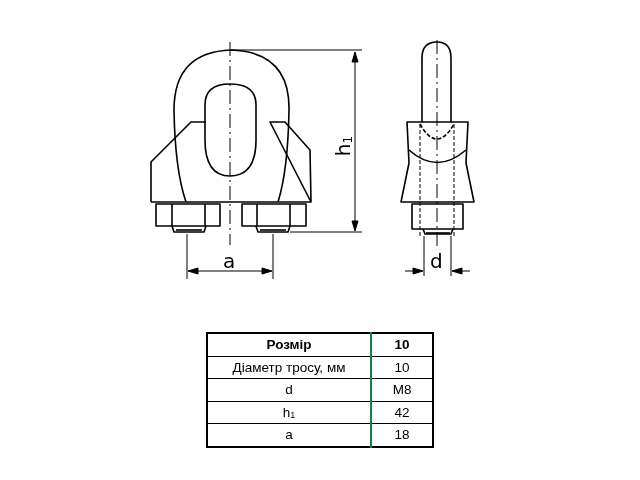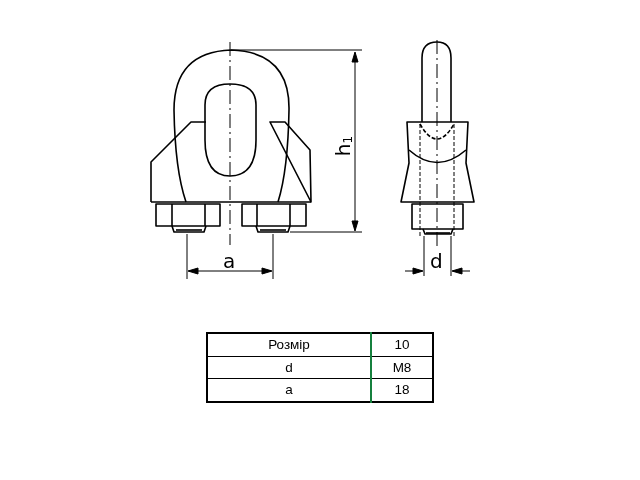--- a/index.html
+++ b/index.html
@@ -3,21 +3,21 @@
 <meta charset="utf-8">
 <style>
   html, body { margin: 0; padding: 0; background: #ffffff; }
   body { width: 640px; height: 480px; position: relative; overflow: hidden; font-family: "Liberation Sans", sans-serif; }
   .drawing { position: absolute; left: 0; top: 0; width: 640px; height: 300px; }
   .dim-label { font-family: "DejaVu Sans", sans-serif; font-size: 20px; fill: #000; }
   table.spec { position: absolute; left: 206px; top: 332px; border-collapse: collapse; width: 228px; }
   table.spec td { border: 1.5px solid #000; height: 21.5px; padding: 0; text-align: center; font-size: 13.5px; color: #000; font-family: "Liberation Sans", sans-serif; }
   table.spec td.c1 { width: 165px; }
   table.spec td.c2 { width: 61px; border-left: 2px solid #15803d; }
-  table.spec tr.head td { font-weight: normal; text-align: center; }
+  table.spec tr.head td { font-weight: bold; text-align: center; }
   table.spec { border: 2px solid #000; }
   sub.s { font-size: 9px; vertical-align: -1px; }
 </style>
 </head>
 <body>
 
 <svg class="drawing" viewBox="0 0 640 300" xmlns="http://www.w3.org/2000/svg">
   <g fill="none" stroke="#000" stroke-width="1.6" stroke-linejoin="round">
 
     <g>
@@ -93,21 +93,29 @@
   </g>
 </svg>
 
 <table class="spec">
   <tbody>
       <tr class="head">
     <td class="c1">Розмір</td>
     <td class="c2">10</td>
   </tr>
   <tr>
+    <td class="c1">Діаметр тросу, мм</td>
+    <td class="c2">10</td>
+  </tr>
+  <tr>
     <td class="c1">d</td>
     <td class="c2">M8</td>
+  </tr>
+  <tr>
+    <td class="c1"><span>h</span><sub class="s">1</sub></td>
+    <td class="c2">42</td>
   </tr>
   <tr>
     <td class="c1">a</td>
     <td class="c2">18</td>
   </tr>
 </tbody>
   </table>
 
 </body></html>

